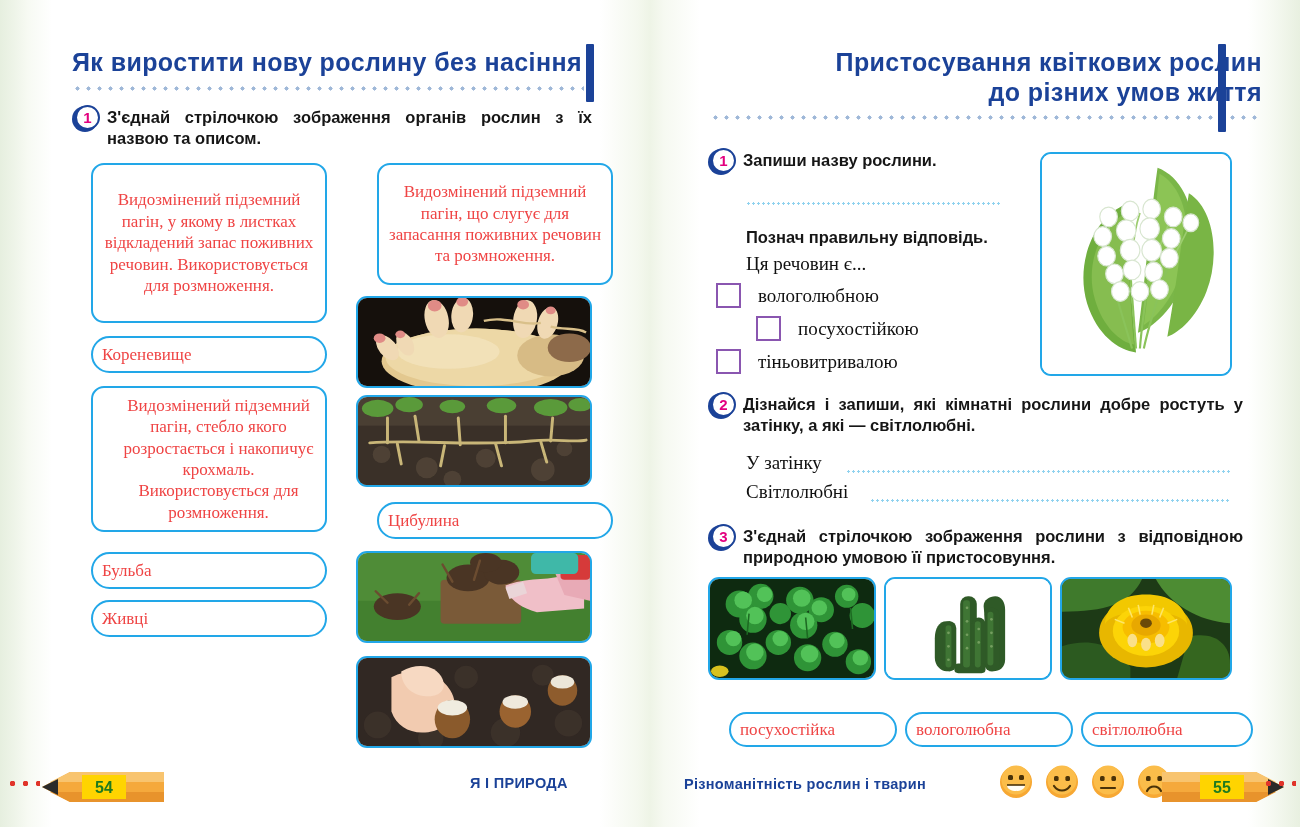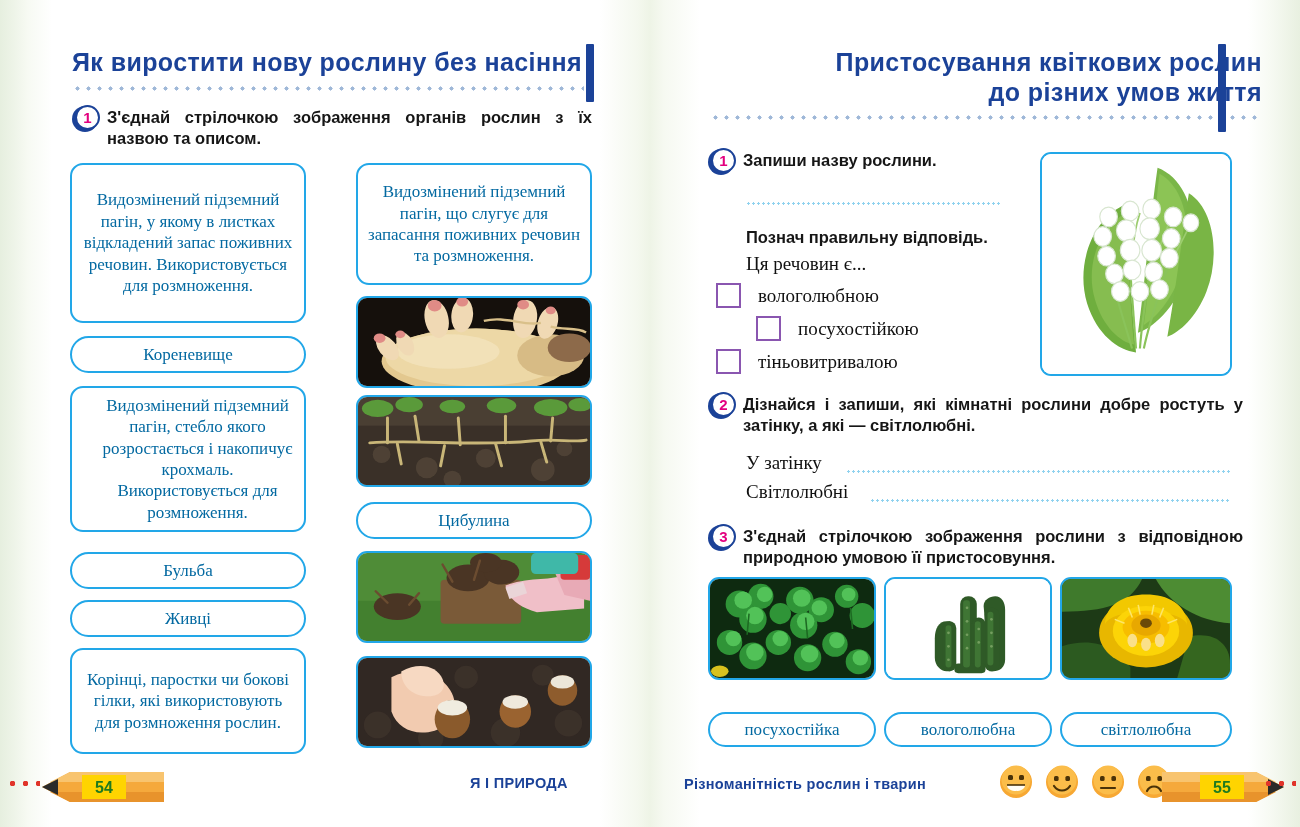--- a/index.html
+++ b/index.html
@@ -81,27 +81,28 @@
     padding-top: 2px;
   }
   .task-text.just { text-align: justify; }
 
   
   .obox {
     position: absolute;
     border: 2.2px solid #22a7e8;
     border-radius: 13px;
     background: #ffffff;
-    display: flex; align-items: center; justify-content: center;
+    display: flex; align-items: center; 
     text-align: center;
     font-family: "Liberation Serif", serif;
-    color: #0369a1;
+    color: #ef4444;
     font-size: 17px;
     line-height: 1.26;
     padding: 5px 9px;
+    margin-left: 21px;
   }
   .obox.pill { border-radius: 19px; }
   .obox .txt { display: block; }
 
   
   .photo {
     position: absolute;
     border: 2.5px solid #22a7e8;
     border-radius: 11px;
     overflow: hidden;
@@ -192,23 +193,20 @@
       <span class="txt">Кореневище</span>
     </div>
     <div class="obox" style="left:70px; top:386px; width:236px; height:146px;padding-left:28px;">
       <span class="txt">Видозмінений підземний пагін, стебло якого розростається і накопичує крохмаль. Використовується для розмноження.</span>
     </div>
     <div class="obox pill" style="left:70px; top:552px; width:236px; height:37px;">
       <span class="txt">Бульба</span>
     </div>
     <div class="obox pill" style="left:70px; top:600px; width:236px; height:37px;">
       <span class="txt">Живці</span>
-    </div>
-    <div class="obox" style="left:70px; top:648px; width:236px; height:106px;">
-      <span class="txt">Корінці, паростки чи бокові гілки, які використовують для розмноження рослин.</span>
     </div>
 
     <div class="obox" style="left:356px; top:163px; width:236px; height:122px;">
       <span class="txt">Видозмінений підземний пагін, що слугує для запасання поживних речовин та розмноження.</span>
     </div>
 
     <div class="photo" style="left:356px; top:296px; width:236px; height:92px;">
       <svg viewBox="0 0 236 92" preserveAspectRatio="none">
         <rect width="236" height="92" fill="#15100c"></rect>
         <ellipse cx="120" cy="66" rx="96" ry="34" fill="#e3c88f"></ellipse>

